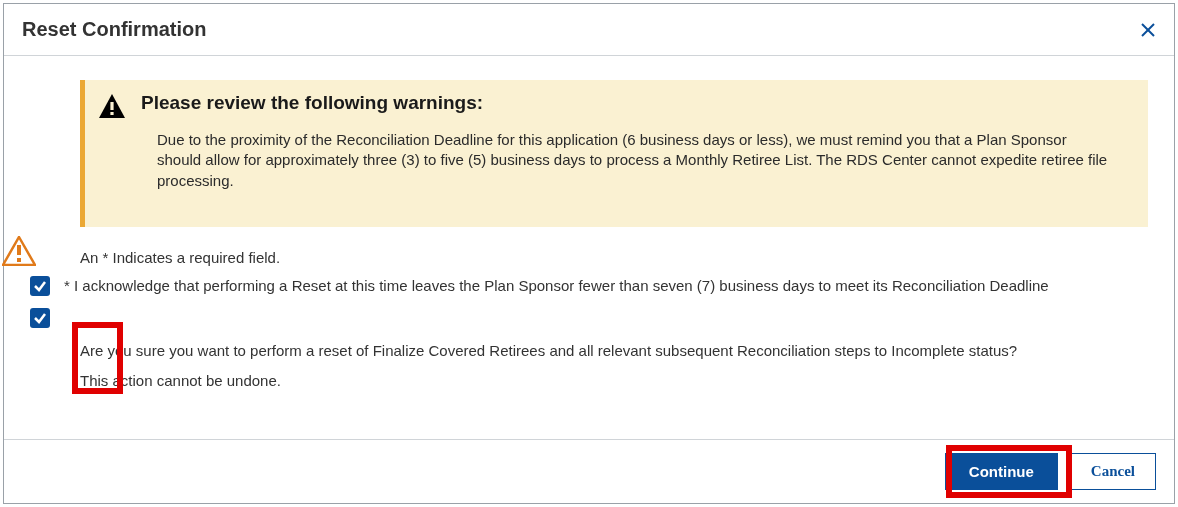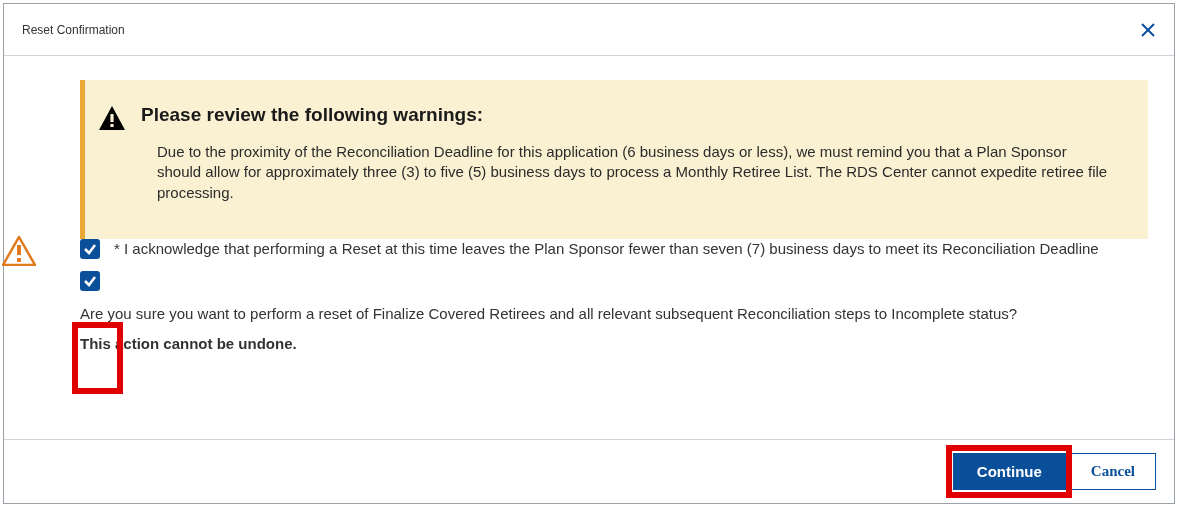--- a/index.html
+++ b/index.html
@@ -23,44 +23,44 @@
   }
   .header {
     height:52px;
     border-bottom:1px solid #d0d4d8;
     display:flex;
     align-items:center;
     justify-content:space-between;
     padding:0 18px;
   }
   .header-title {
-    font-size:12px;
-    color:#333;
-    font-weight:400;
+    font-size:20px;
+    color:#333;
+    font-weight:700;
   }
   .close-x {
     cursor:pointer;
     color:#0a4f9a;
     line-height:0;
   }
   .body {
     flex:1;
     padding:24px 26px 0 26px;
     position:relative;
   }
 
   .warning-banner {
     display:flex;
     margin-left:50px;
     margin-right:0;
     background:#faf1d2;
     border-left:5px solid #eba834;
   }
   .warning-inner {
-    padding:24px 18px 20px 14px;
+    padding:12px 18px 20px 14px;
     display:flex;
   }
   .warn-tri {
     flex:0 0 auto;
     margin-right:16px;
     margin-top:2px;
   }
   .warn-text { flex:1; }
   .warn-heading {
     font-weight:700;
@@ -95,21 +95,20 @@
     top:266px;
     width:51px;
     height:72px;
     border:6px solid #e00000;
     pointer-events:none;
   }
 
   .check-row {
     display:flex;
     align-items:center;
-    margin-left:50px;
     margin-bottom:12px;
     font-size:15px;
     color:#333;
   }
   .cbox {
     width:20px; height:20px;
     background:#0a4f9a;
     border-radius:3px;
     display:flex;
     align-items:center;
@@ -123,31 +122,30 @@
   .confirm-p {
     font-size:15px;
     margin:8px 0 10px 50px;
     color:#333;
     line-height:1.5;
   }
   .undone-p {
     font-size:15px;
     margin:0 0 12px 50px;
     color:#333;
-    font-weight:bold;
   }
 
   .footer {
     height:64px;
     border-top:1px solid #d0d4d8;
     display:flex;
     align-items:center;
     justify-content:flex-end;
     padding:16px 18px;
-    gap:4px;
+    gap:12px;
     position:relative;
   }
   .btn-primary {
     background:#0a4f9a;
     color:#fff;
     border:none;
     font-weight:700;
     font-size:15px;
     padding:10px 24px;
     cursor:pointer;
@@ -207,20 +205,21 @@
     </div>
 
     <div class="annot-tri">
       <svg width="34" height="30" viewBox="0 0 34 30">
         <polygon points="17,1 33,29 1,29" fill="none" stroke="#e07a1a" stroke-width="2.5"></polygon>
         <rect x="15" y="9" width="4" height="10" fill="#e07a1a"></rect>
         <rect x="15" y="22" width="4" height="4" fill="#e07a1a"></rect>
       </svg>
     </div>
 
+    <p class="required-note">An * Indicates a required field.</p>
 
     <div class="check-row">
       <div class="cbox">
         <svg width="14" height="14" viewBox="0 0 14 14">
             <polyline points="2,7 6,11 12,3" fill="none" stroke="#fff" stroke-width="2.5"></polyline>
           </svg>
       </div>
       <span>* I acknowledge that performing a Reset at this time leaves the Plan Sponsor fewer than seven (7) business days to meet its Reconciliation Deadline</span>
     </div>
 

